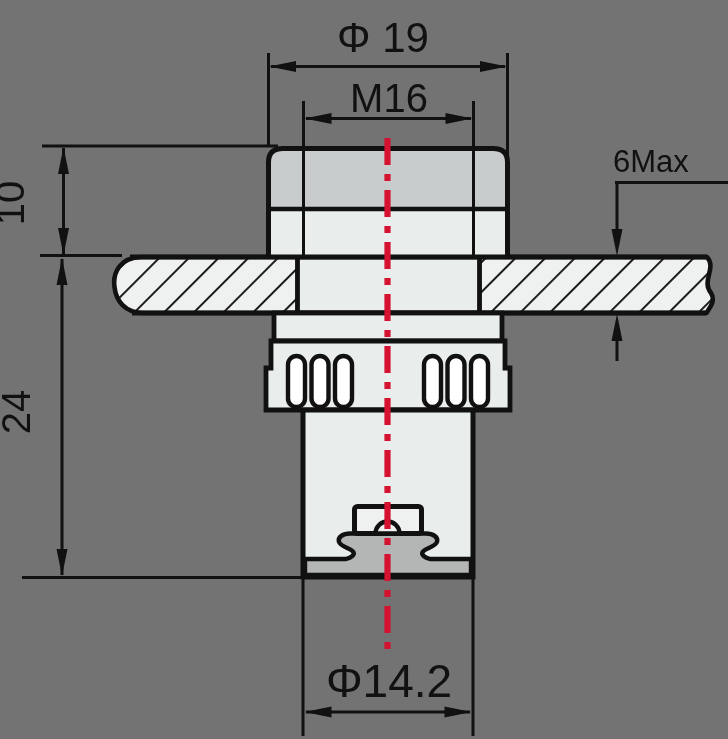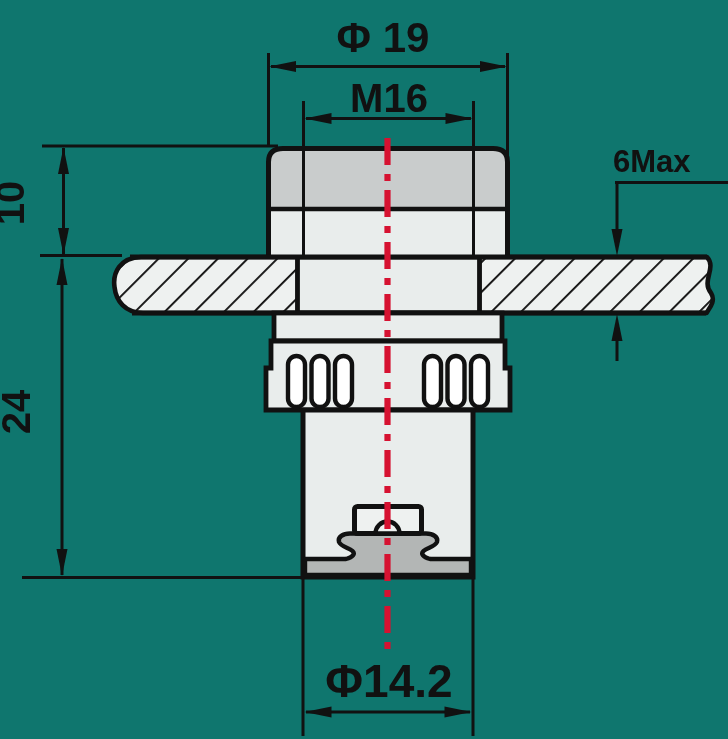--- a/index.html
+++ b/index.html
@@ -1,16 +1,16 @@
 <!DOCTYPE html>
 <html><head>
 <meta charset="utf-8">
 <style>
   html,body{margin:0;padding:0;background:#ffffff;}
-  .stage{position:relative;width:728px;height:739px;background:#0f766e;overflow:hidden;font-weight:bold;}
+  .stage{position:relative;width:728px;height:739px;background:#737373;overflow:hidden;}
   svg{display:block;}
   text{font-family:"Liberation Sans","DejaVu Sans",sans-serif;fill:#111;}
   .dim-label{font-size:42px;}
   .dim-label-m16{font-size:40px;}
   .dim-label-bottom{font-size:46px;}
   .dim-label-side{font-size:40px;}
   .dim-label-6max{font-size:31px;}
 </style>
 </head>
 <body>

